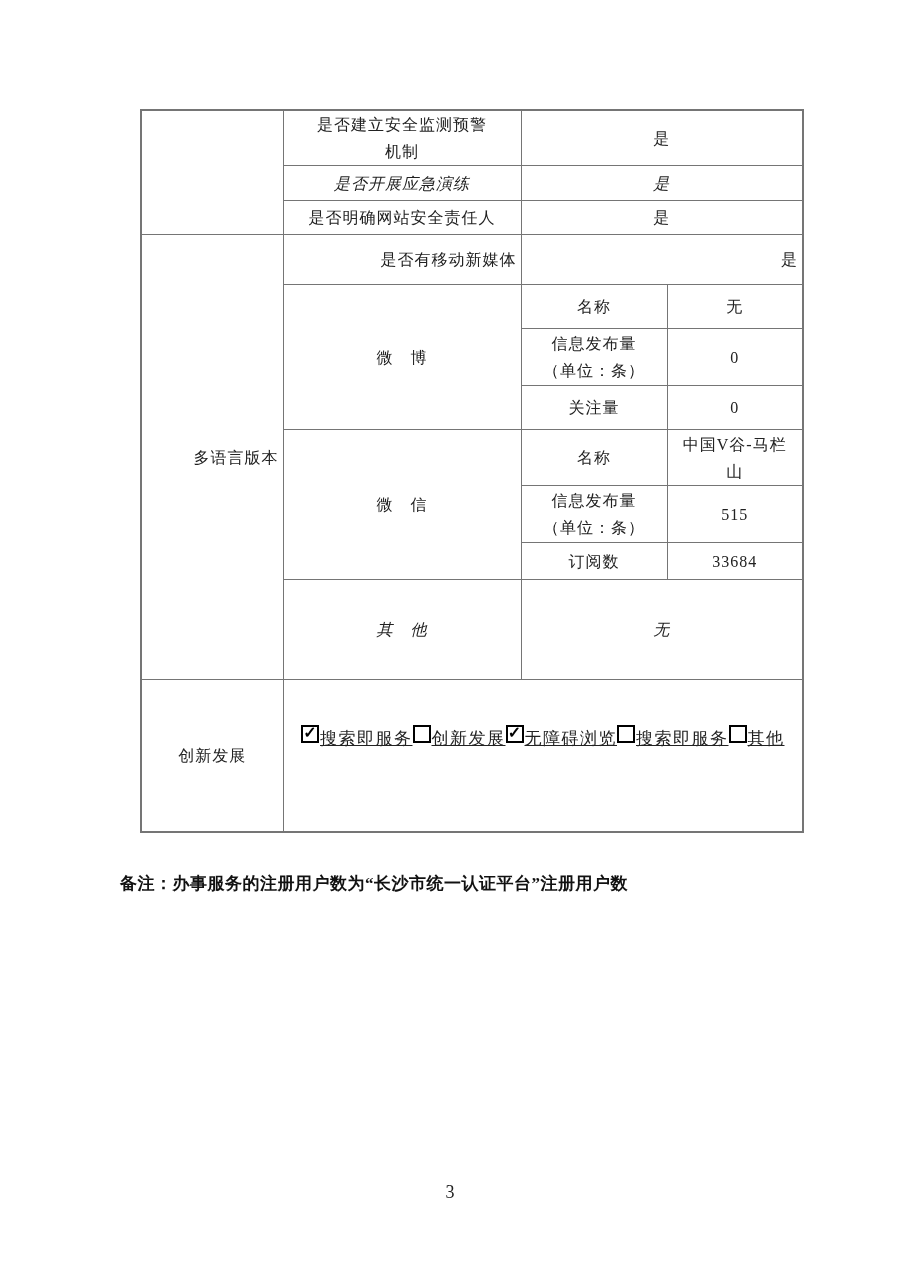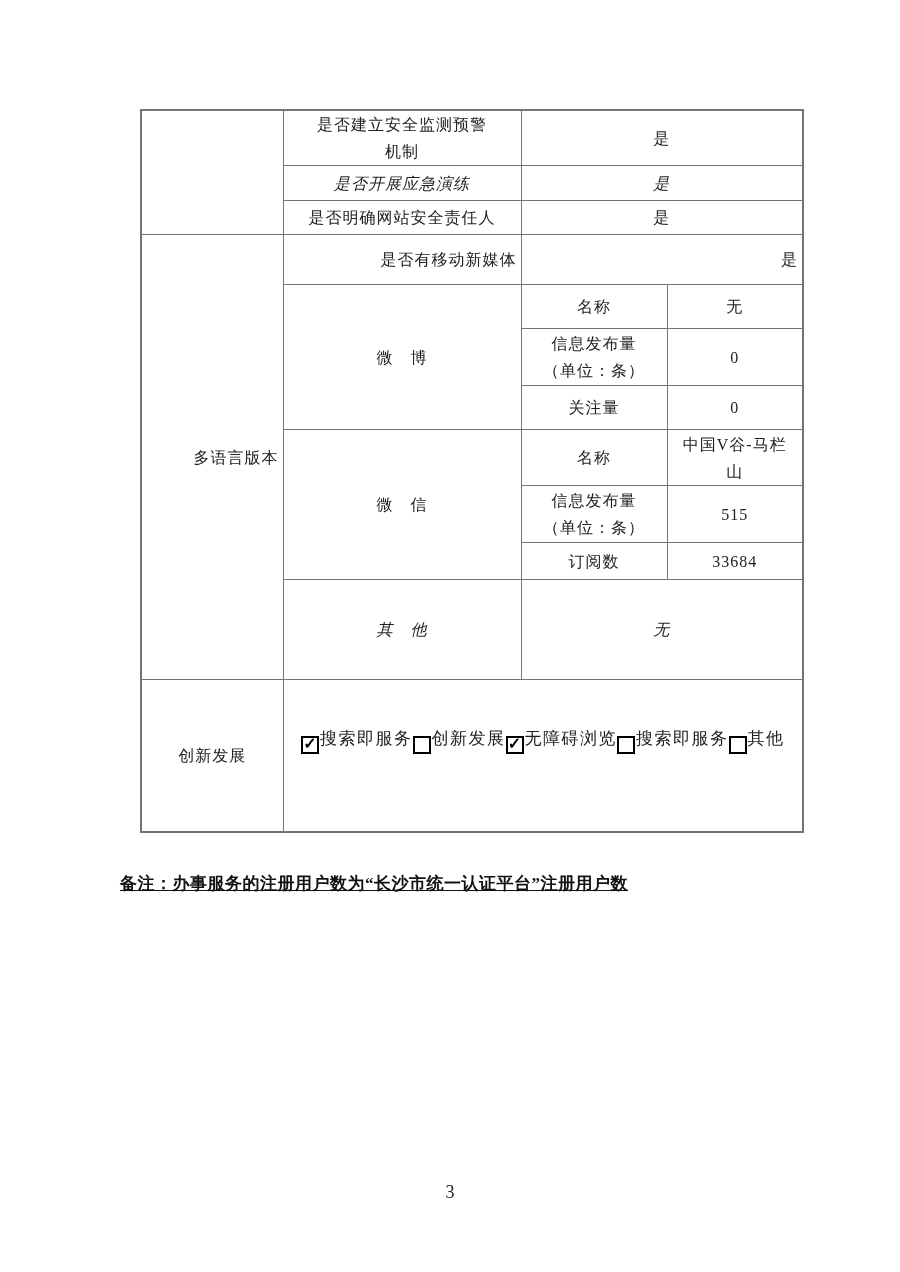--- a/index.html
+++ b/index.html
@@ -33,36 +33,36 @@
   tr.r10 td{height:37px;}
   tr.r11 td{height:100px;font-style:italic;}
   tr.r12 td{height:152px;}
   .innov-val{padding:0;}
   .cbrow{
     display:flex;align-items:center;justify-content:center;
     font-size:17px;letter-spacing:1.5px;
     transform:translateY(-16px);
     white-space:nowrap;
   }
-  .cbitem{display:inline-flex;align-items:flex-end;}
+  .cbitem{display:inline-flex;align-items:flex-start;text-decoration:underline;}
   .cb{
     display:inline-block;width:14px;height:14px;
     border:2.5px solid #000;box-sizing:content-box;
     position:relative;background:#fff;
     margin-right:1px;flex:0 0 auto;
   }
   .cb.checked::before{
     content:"\2713";
     position:absolute;left:0;top:-3px;width:14px;
     font-size:16px;font-weight:bold;color:#000;
     line-height:18px;text-align:center;letter-spacing:0;
   }
   .note{
     position:absolute;left:120px;top:872px;width:680px;
-    font-size:17px;font-weight:bold;letter-spacing:0.5px;color:#111;text-decoration:underline;
+    font-size:17px;font-weight:bold;letter-spacing:0.5px;color:#111;
   }
   .pageno{
     position:absolute;left:0;top:1182px;width:900px;
     text-align:center;font-size:18px;color:#222;
   }
 </style>
 </head>
 <body>
 
 <div>

